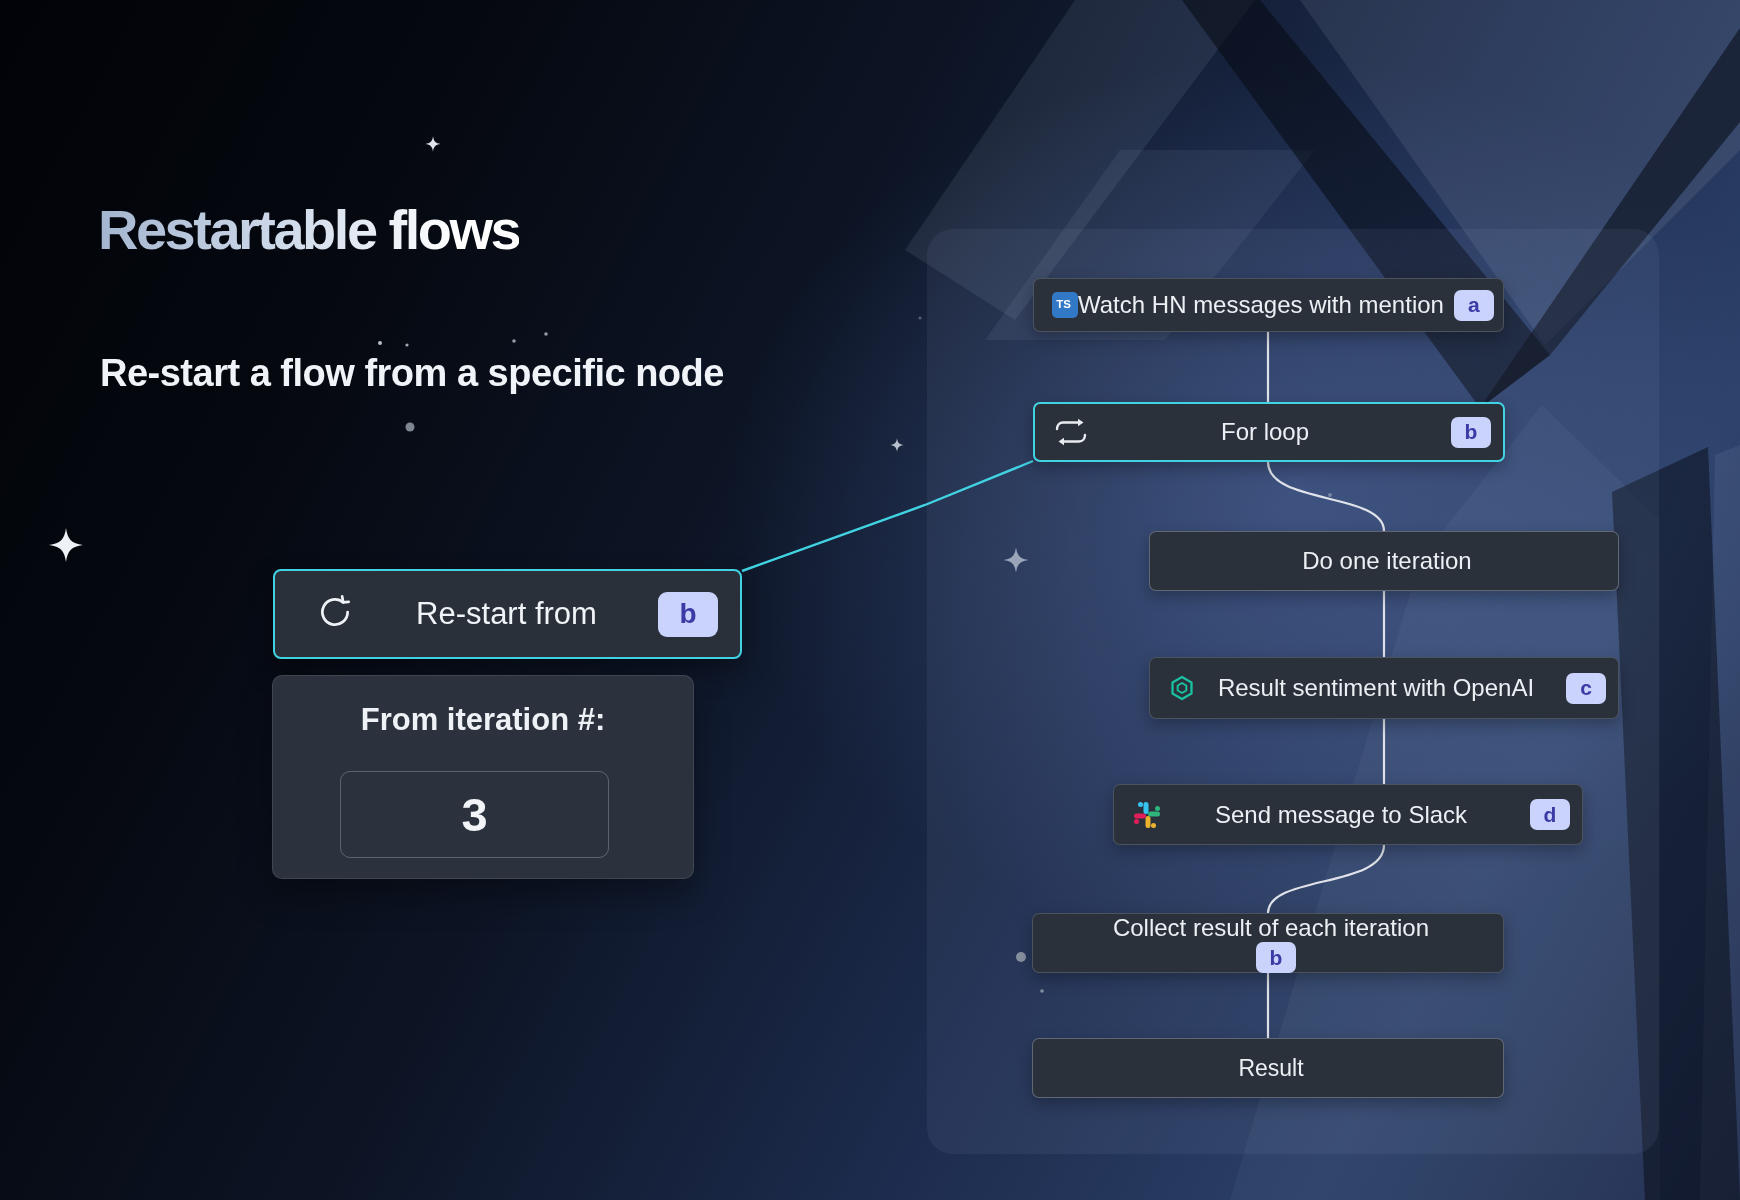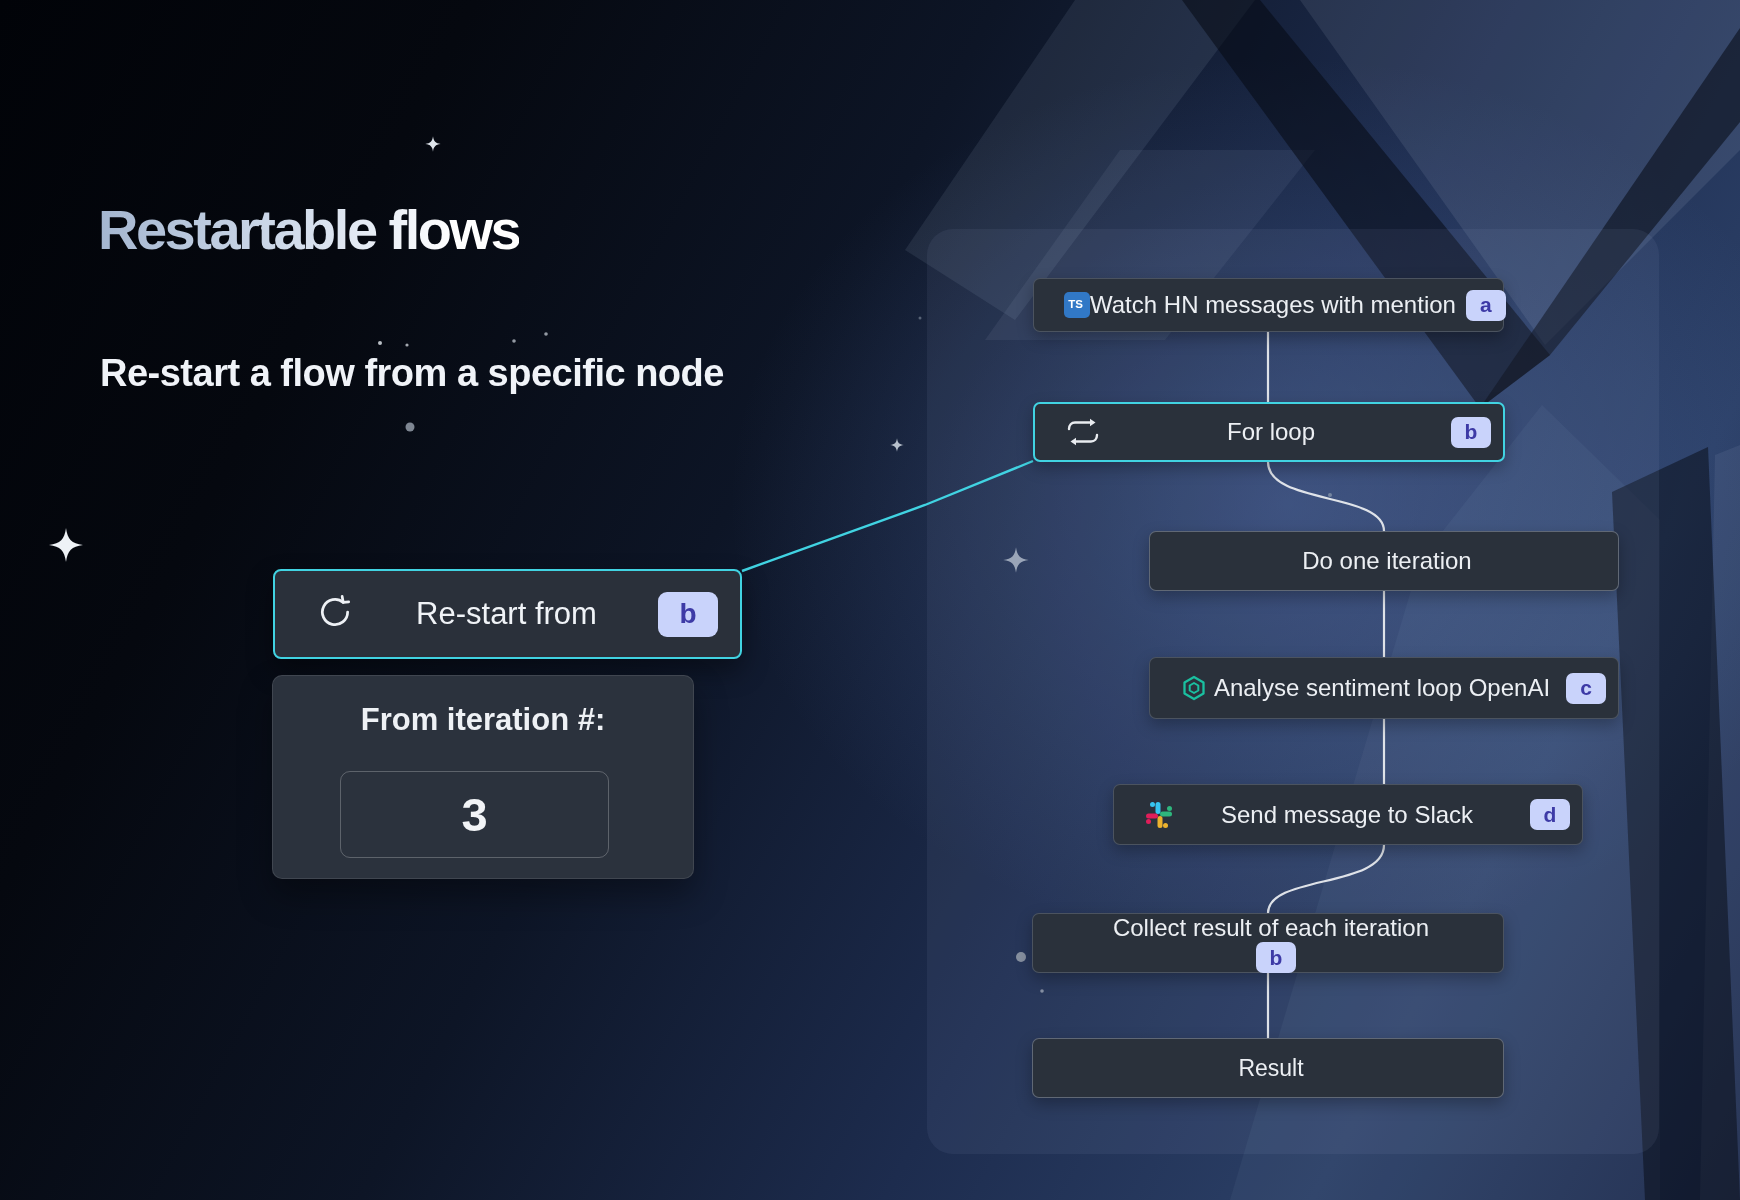--- a/index.html
+++ b/index.html
@@ -64,21 +64,21 @@
     background:rgba(172,192,228,0.075);border-radius:26px;
   }
   .node{
     position:absolute;display:flex;align-items:center;box-sizing:border-box;
     background:#2a313b;border:1px solid rgba(130,140,155,0.38);border-radius:7px;
     padding:0 12px 0 18px;color:#eceff3;font-size:24px;white-space:nowrap;
     box-shadow:0 6px 16px rgba(0,0,0,0.28);
   }
   .node .label{flex:1;text-align:center;}
   .node.highlight{border:2px solid #41d3e2;}
-  .node .nicon{flex:none;display:flex;align-items:center;justify-content:center;margin-left:12px;}
+  .node .nicon{flex:none;display:flex;align-items:center;justify-content:center;}
 
   .ts-icon{
     width:26px;height:26px;background:#3178c6;border-radius:5px;
     display:flex;align-items:flex-end;justify-content:flex-end;
     padding:0 3px 2px 0;box-sizing:border-box;
     color:#fff;font-size:11.5px;font-weight:700;letter-spacing:0;
   }
 </style>
 </head>
 <body>
@@ -175,21 +175,21 @@
     <span class="label">Do one iteration</span>
   </div>
 
   <div class="node" style="left:1149px;top:657px;width:470px;height:62px;">
     <span class="nicon">
       <svg width="28" height="28" viewBox="0 0 28 28">
         <polygon points="14,3 23.5,8.5 23.5,19.5 14,25 4.5,19.5 4.5,8.5" fill="none" stroke="#1ac0a0" stroke-width="2.3" stroke-linejoin="round"></polygon>
         <polygon points="18.3,11.5 18.3,16.5 14,19 9.7,16.5 9.7,11.5 14,9" fill="none" stroke="#1ac0a0" stroke-width="2" stroke-linejoin="round"></polygon>
       </svg>
     </span>
-    <span class="label">Analyse sentiment loop OpenAI</span>
+    <span class="label">Result sentiment with OpenAI</span>
     <span class="badge sm">c</span>
   </div>
 
   <div class="node" style="left:1113px;top:784px;width:470px;height:61px;gap:32px;">
     <span class="nicon">
       <svg width="30" height="30" viewBox="0 0 30 30">
         <rect x="11.5" y="2" width="5" height="12" rx="2.5" fill="#36C5F0"></rect>
         <circle cx="8.5" cy="4.5" r="2.5" fill="#36C5F0"></circle>
         <rect x="16" y="11.5" width="12" height="5" rx="2.5" fill="#2EB67D"></rect>
         <circle cx="25.5" cy="8.5" r="2.5" fill="#2EB67D"></circle>

